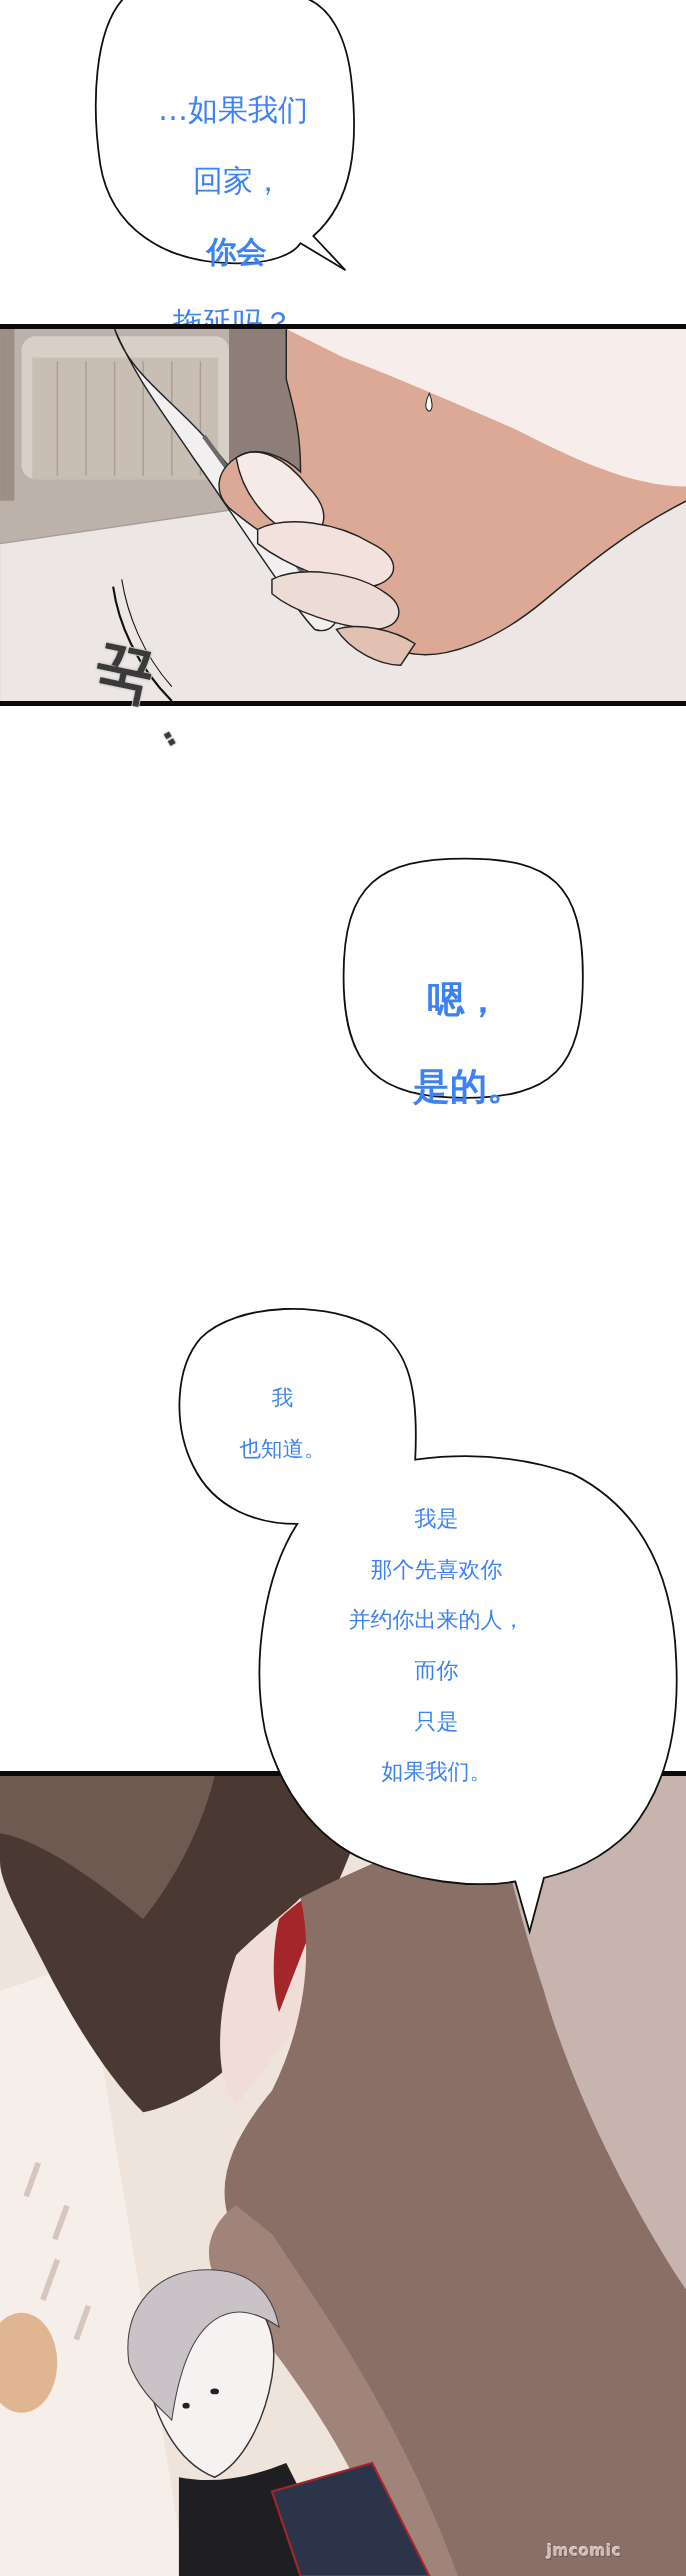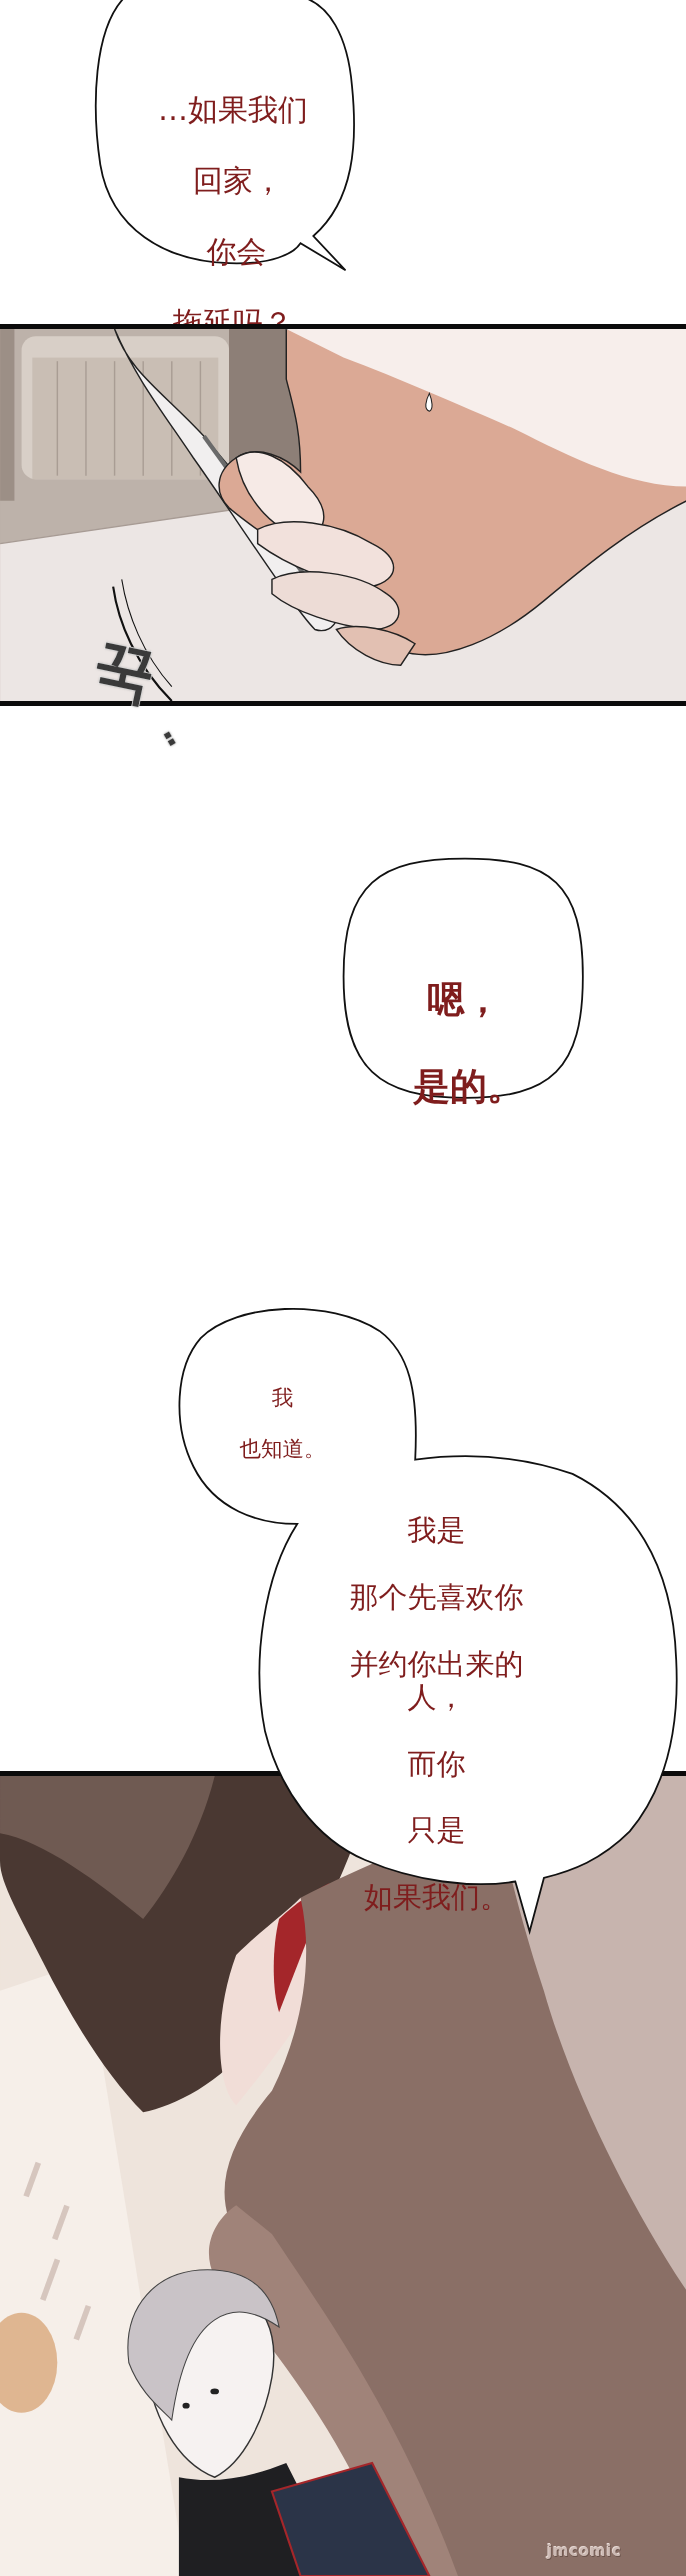--- a/index.html
+++ b/index.html
@@ -1,36 +1,36 @@
 <!DOCTYPE html>
 <html style="font-size:11.4px"><head>
 <meta charset="utf-8">
 <style>
   html, body { margin: 0; padding: 0; background: #ffffff; }
   body { width: 687px; height: 2576px; position: relative; overflow: hidden;
          font-family: "DejaVu Sans", "Liberation Sans", sans-serif; }
   .abs { position: absolute; }
-  .bubble-text { position: absolute; color: #7f1d1d; text-align: center; line-height: 1.18; white-space: pre-line; }
+  .bubble-text { position: absolute; color: #3b82f6; text-align: center; line-height: 1.18; white-space: pre-line; }
   .panel { position: absolute; left: 0; width: 687px; overflow: hidden; }
   .border-line { position: absolute; left: 0; width: 687px; height: 5px; background: #0b0b0b; }
   .sfx { position: absolute; font-family: "DejaVu Sans", sans-serif; font-weight: bold; color: #3a3a3a;
          -webkit-text-stroke: 1.4px #ffffff; paint-order: stroke fill; text-shadow: 0 0 0 #fff, 0 0 2.1px #777; }
   .watermark { position: absolute; font-family: "DejaVu Sans", sans-serif; font-weight: bold; color: #cdbab4;
                text-shadow: 0.7px 0.7px 0 #6a534b, -0.7px -0.7px 0 #e7dad5; letter-spacing: 0.7px; }
 </style>
 </head>
 <body>
 
 <svg class="abs" style="left:86px; top:0px;" width="286" height="279" viewBox="0 0 400 390">
   <path d="M55,-5 C10,40 8,150 20,230 C35,320 110,365 200,368 C260,370 290,355 300,340 L363,378 L318,330 C375,280 380,200 372,120 C366,50 340,5 300,-5 Z" fill="#ffffff" stroke="#111" stroke-width="2.5"></path>
 </svg>
 <div class="bubble-text" style="left:147px; top:57px; width:172px; font-size:30px;">
   <div>…如果我们</div>
   <div style="margin-left:10px;">回家，</div>
-  <div style="margin-left:7.2px;">你会</div>
+  <div style="margin-left:7.2px;font-weight:bold;">你会</div>
   <div>拖延吗？</div>
 </div>
 
 <div class="border-line" style="top:324px;"></div>
 <div class="panel" style="top:329px; height:372px; background:#b8ada5;">
   <svg width="687" height="372" viewBox="0 0 960 520">
 
     <rect x="0" y="0" width="960" height="520" fill="#bdb2aa"></rect>
     <rect x="30" y="10" width="290" height="200" rx="20" fill="#d8cfc7"></rect>
     <rect x="45" y="40" width="260" height="170" fill="#c9beb4"></rect>
@@ -110,21 +110,21 @@
   </svg>
 </div>
 
 <svg class="abs" style="left:172px; top:1288px;" width="515" height="665" viewBox="0 0 720 930">
   <path d="M40,70 C90,20 220,15 290,60 C330,90 345,140 340,240 C400,232 480,232 560,260 C640,300 700,380 705,520 C710,620 690,700 640,760 C600,800 560,815 520,825 L500,900 L480,830 C420,840 340,830 270,800 C200,770 150,700 130,620 C110,520 130,400 175,330 C120,330 60,310 30,250 C0,190 5,110 40,70 Z" fill="#ffffff" stroke="#111" stroke-width="2.5"></path>
 </svg>
 <div class="bubble-text" style="left:218px; top:1360px; width:129px; font-size:21.5px;">
   <div>我</div>
   <div>也知道。</div>
 </div>
-<div class="bubble-text" style="left:329px; top:1481px; width:215px; font-size:29px; line-height:1.15;">
+<div class="bubble-text" style="left:329px; top:1481px; width:215px; font-size:22px; line-height:1.15;">
   <div>我是</div>
   <div>那个先喜欢你</div>
   <div>并约你出来的人，</div>
   <div>而你</div>
   <div>只是</div>
   <div>如果我们。</div>
 </div>
 
 <div class="watermark" style="left:547px; top:2542px; font-size:15px;">jmcomic</div>
 

